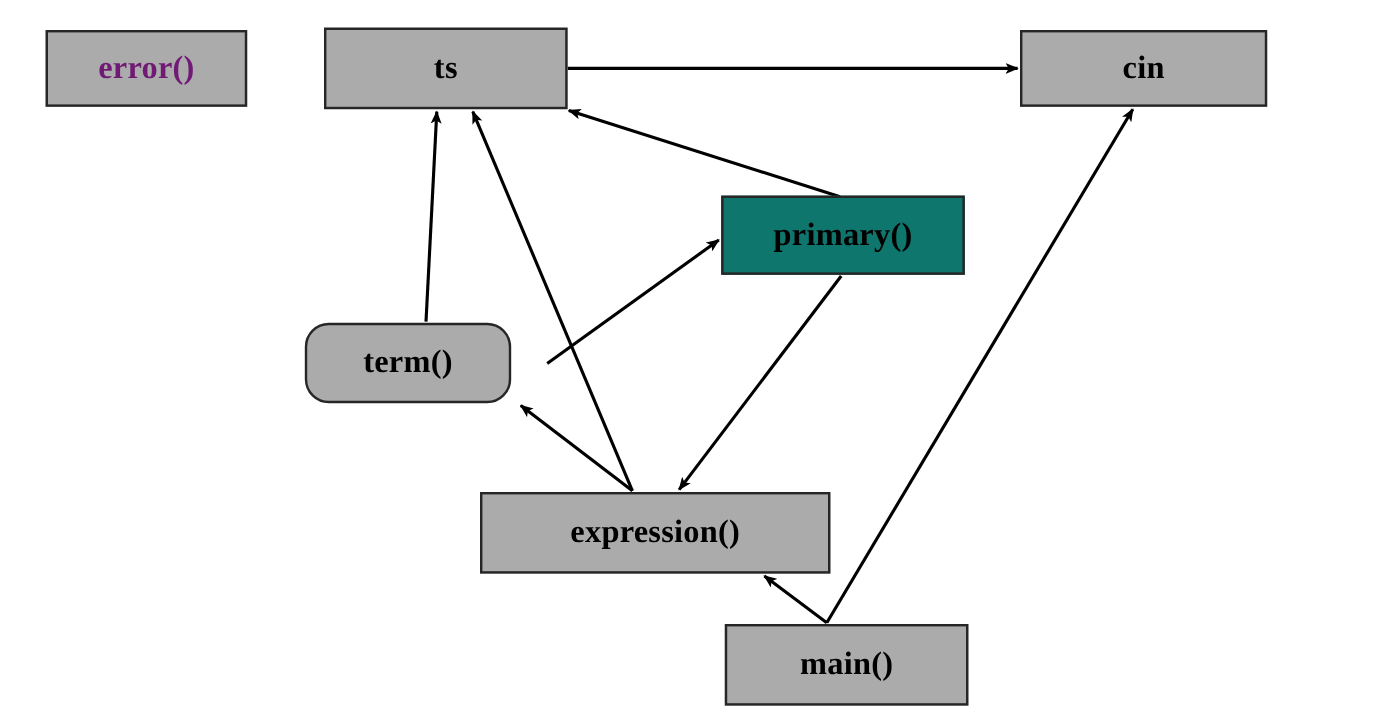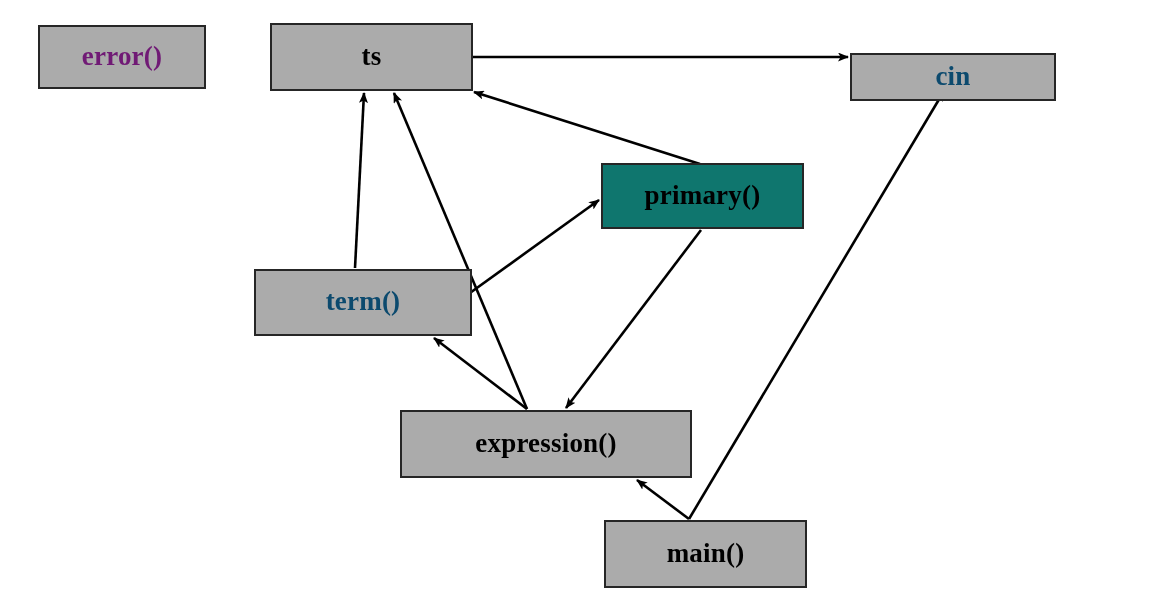--- a/index.html
+++ b/index.html
@@ -68,27 +68,27 @@
       </g>
   </svg>
 
   <div id="node-layer">
       <div class="node" style="left: 38px; top: 25px; width: 168px; height: 64px; background: rgb(171, 171, 171); border-color: rgb(38, 38, 38); color: #701a75;">
         <span class="node-label">error()</span>
       </div>
       <div class="node" style="left: 270px; top: 23px; width: 203px; height: 68px; background: rgb(171, 171, 171); border-color: rgb(38, 38, 38); color: rgb(0, 0, 0); text-align: right;">
         <span class="node-label">ts</span>
       </div>
-      <div class="node" style="left: 850px; top: 25px; width: 206px; height: 48px; background: rgb(171, 171, 171); border-color: rgb(38, 38, 38); color: #0c4a6e; margin-top: 28px;">
+      <div class="node" style="left: 850px; top: 25px; width: 206px; height: 64px; background: rgb(171, 171, 171); border-color: rgb(38, 38, 38); color: #000000;">
         <span class="node-label">cin</span>
       </div>
       <div class="node" style="left: 601px; top: 163px; width: 203px; height: 66px; background: #0f766e; border-color: rgb(38, 38, 38); color: rgb(0, 0, 0);">
         <span class="node-label">primary()</span>
       </div>
-      <div class="node" style="left: 254px; top: 269px; width: 218px; height: 67px; background: rgb(171, 171, 171); border-color: rgb(38, 38, 38); color: #0c4a6e;">
+      <div class="node" style="left: 254px; top: 269px; width: 172px; height: 67px; background: rgb(171, 171, 171); border-color: rgb(38, 38, 38); color: #000000; border-radius: 20px;">
         <span class="node-label">term()</span>
       </div>
       <div class="node" style="left: 400px; top: 410px; width: 292px; height: 68px; background: rgb(171, 171, 171); border-color: rgb(38, 38, 38); color: rgb(0, 0, 0);">
         <span class="node-label">expression()</span>
       </div>
       <div class="node" style="left: 604px; top: 520px; width: 203px; height: 68px; background: rgb(171, 171, 171); border-color: rgb(38, 38, 38); color: rgb(0, 0, 0);">
         <span class="node-label">main()</span>
       </div>
     </div>
 

